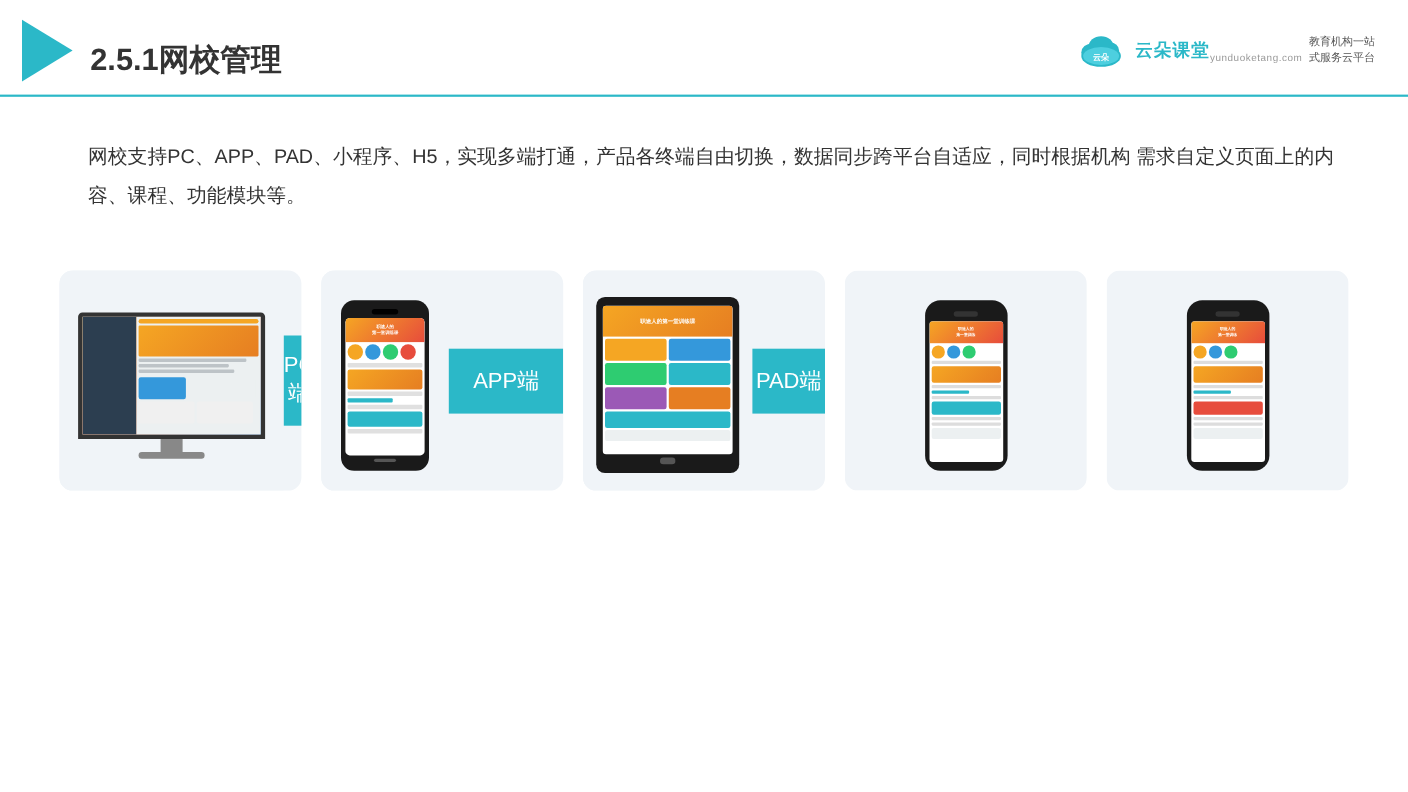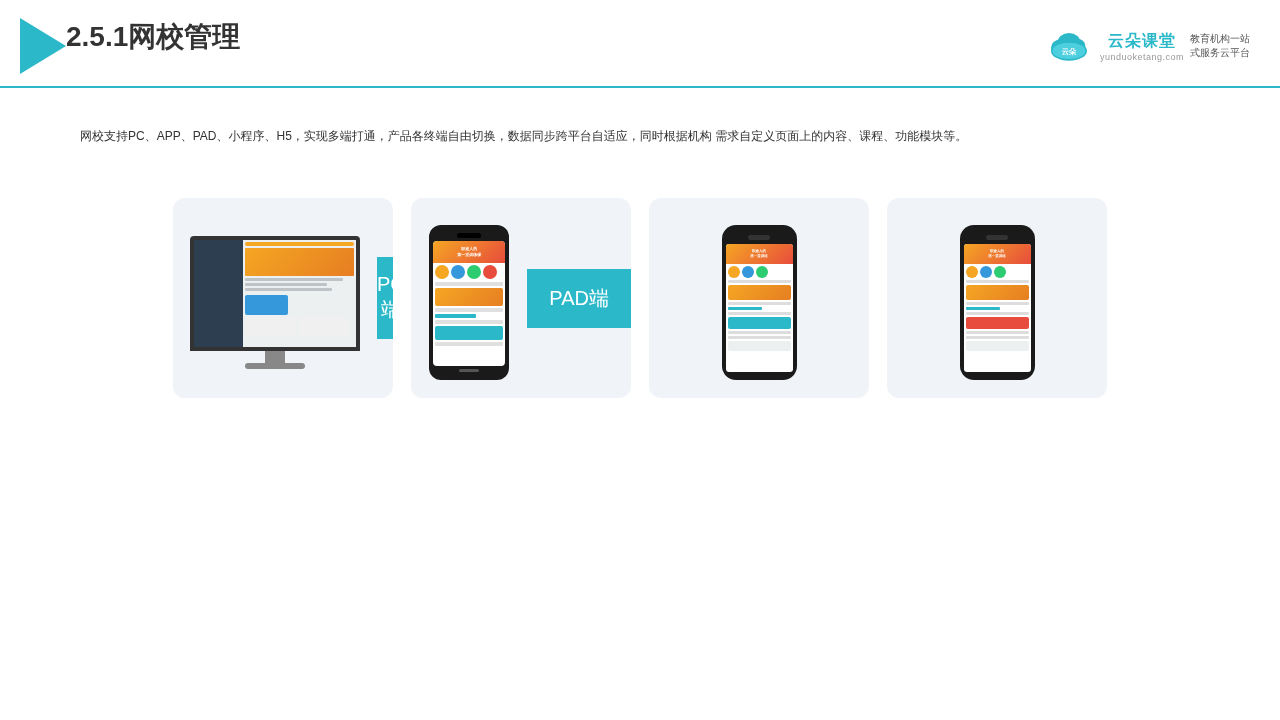--- a/index.html
+++ b/index.html
@@ -16,21 +16,22 @@
     .header {
       display: flex;
       align-items: center;
       justify-content: space-between;
       padding: 18px 30px 12px 20px;
       border-bottom: 2px solid #2bb8c8;
     }
 
     .header-left {
       display: flex;
-      align-items: flex-start;
+      align-items: flex-end;
+      gap: 16px;
     }
 
     .logo-triangle {
       width: 0;
       height: 0;
       border-top: 28px solid transparent;
       border-bottom: 28px solid transparent;
       border-left: 46px solid #2bb8c8;
     }
 
@@ -52,22 +53,21 @@
       gap: 6px;
     }
 
     .cloud-icon-svg {
       width: 50px;
       height: 36px;
     }
 
     .brand-text-block {
       display: flex;
-      flex-direction: column;
-      align-items: center;
+      align-items: flex-end;
     }
 
     .brand-name {
       font-size: 16px;
       font-weight: bold;
       color: #2bb8c8;
       letter-spacing: 1px;
     }
 
     .brand-url {
@@ -79,21 +79,21 @@
     .brand-slogan {
       font-size: 10px;
       color: #555;
       line-height: 1.4;
       text-align: left;
     }
 
     
     .description {
       padding: 36px 58px 20px 80px;
-      font-size: 12px;
+      font-size: 18px;
       color: #333;
       line-height: 2.0;
     }
 
     
     .cards-container {
       display: flex;
       justify-content: center;
       gap: 18px;
       padding: 20px 40px 0 40px;
@@ -474,23 +474,46 @@
             <div class="phone-screen-row"></div>
             <div class="phone-screen-row-colored"></div>
             <div class="phone-screen-row"></div>
             <div style="height:14px;background:#2bb8c8;margin-bottom:2px;border-radius:2px;"></div>
             <div class="phone-screen-row"></div>
           </div>
         </div>
         <div class="phone-home"></div>
       </div>
     </div>
+    <div class="card-label">APP端</div>
+  </div>
+
+  <div class="card">
+    <div class="card-image-area">
+      <div class="tablet">
+        <div class="tablet-screen">
+          <div class="tablet-screen-header">
+            <div class="tablet-screen-header-text">职途人的第一堂训练课</div>
+          </div>
+          <div class="tablet-screen-body">
+            <div class="tablet-card tablet-card-orange"></div>
+            <div class="tablet-card tablet-card-blue"></div>
+            <div class="tablet-card tablet-card-green"></div>
+            <div class="tablet-card tablet-card-teal"></div>
+            <div class="tablet-card" style="background:#9b59b6;"></div>
+            <div class="tablet-card" style="background:#e67e22;"></div>
+            <div style="grid-column:1/-1;height:15px;background:#2bb8c8;border-radius:2px;"></div>
+            <div style="grid-column:1/-1;height:10px;background:#ecf0f1;border-radius:2px;"></div>
+          </div>
+        </div>
+        <div class="tablet-home-btn"></div>
+      </div>
+    </div>
     <div class="card-label">PAD端</div>
   </div>
-
 
   <div class="card">
     <div class="card-image-area">
       <div class="phone-small">
         <div class="phone-small-notch"></div>
         <div class="phone-small-screen">
           <div class="phone-small-screen-header">
             <div class="phone-small-screen-header-text">职途人的<br>第一堂训练</div>
           </div>
           <div class="phone-small-body">

